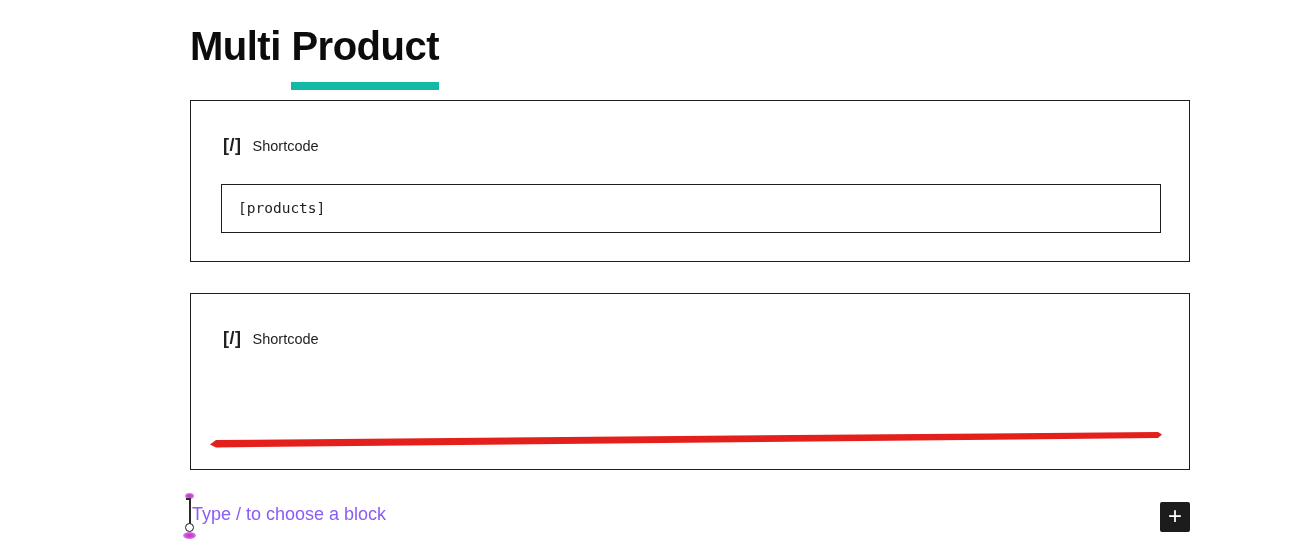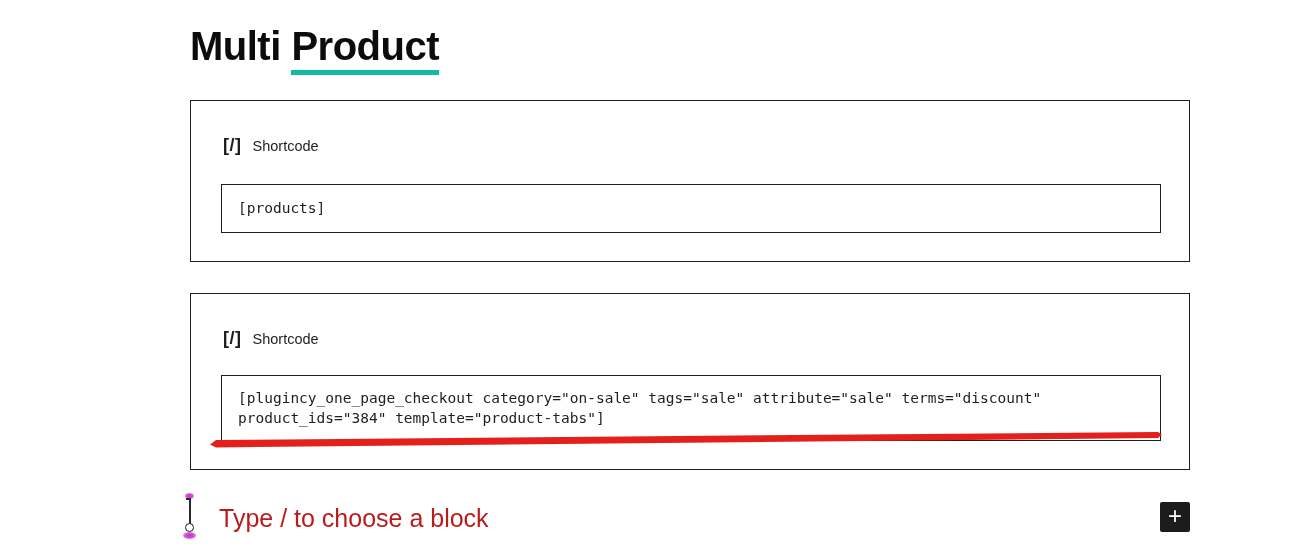--- a/index.html
+++ b/index.html
@@ -17,22 +17,22 @@
     left: 190px;
     top: 24px;
     font-size: 40px;
     font-weight: 700;
     color: #0c0c0c;
     letter-spacing: -0.5px;
     white-space: nowrap;
   }
   .post-title .word-underlined {
     display: inline-block;
-    padding-bottom: 1px;
-    border-bottom: 5px solid #14b8a6;
+    padding-bottom: 13px;
+    border-bottom: 8px solid #14b8a6;
   }
 
   
   .sc-block {
     position: absolute;
     left: 190px;
     width: 1000px;
     background: #ffffff;
     border: 1px solid #1e1e1e;
   }
@@ -87,25 +87,24 @@
     width: 955px;
     height: 26px;
     pointer-events: none;
   }
 
   
   .appender-placeholder {
     position: absolute;
     left: 192px;
     top: 504px;
-    font-size: 25px;
-    color: #b91c1c;
+    font-size: 18px;
+    color: #8b5cf6;
     cursor: text;
     white-space: nowrap;
-    padding-left: 27px;
   }
 
   .add-block-button {
     position: absolute;
     left: 1160px;
     top: 502px;
     width: 30px;
     height: 30px;
     background: #1c1c1c;
     border: none;
@@ -181,21 +180,20 @@
       <span class="sc-label-text">Shortcode</span>
     </div>
     <div class="sc-input" role="textbox">[products]</div>
   </section>
 
   <section class="sc-block block-2">
     <div class="sc-label">
       <span class="sc-icon">[/]</span>
       <span class="sc-label-text">Shortcode</span>
     </div>
-    <div class="sc-input" role="textbox">[plugincy_one_page_checkout category="on-sale" tags="sale" attribute="sale" terms="discount" product_ids="384" template="product-tabs"]</div>
   </section>
 
   <svg class="marker-svg" viewBox="0 0 955 26">
     <polygon points="0,18.5 6,14 948,6 952,8.5 948,12 6,21.5" fill="#e3201b"></polygon>
   </svg>
 
   <div class="text-cursor">
     <span class="cursor-dot-top"></span>
     <span class="cursor-stem-serif"></span>
     <span class="cursor-stem"></span>

